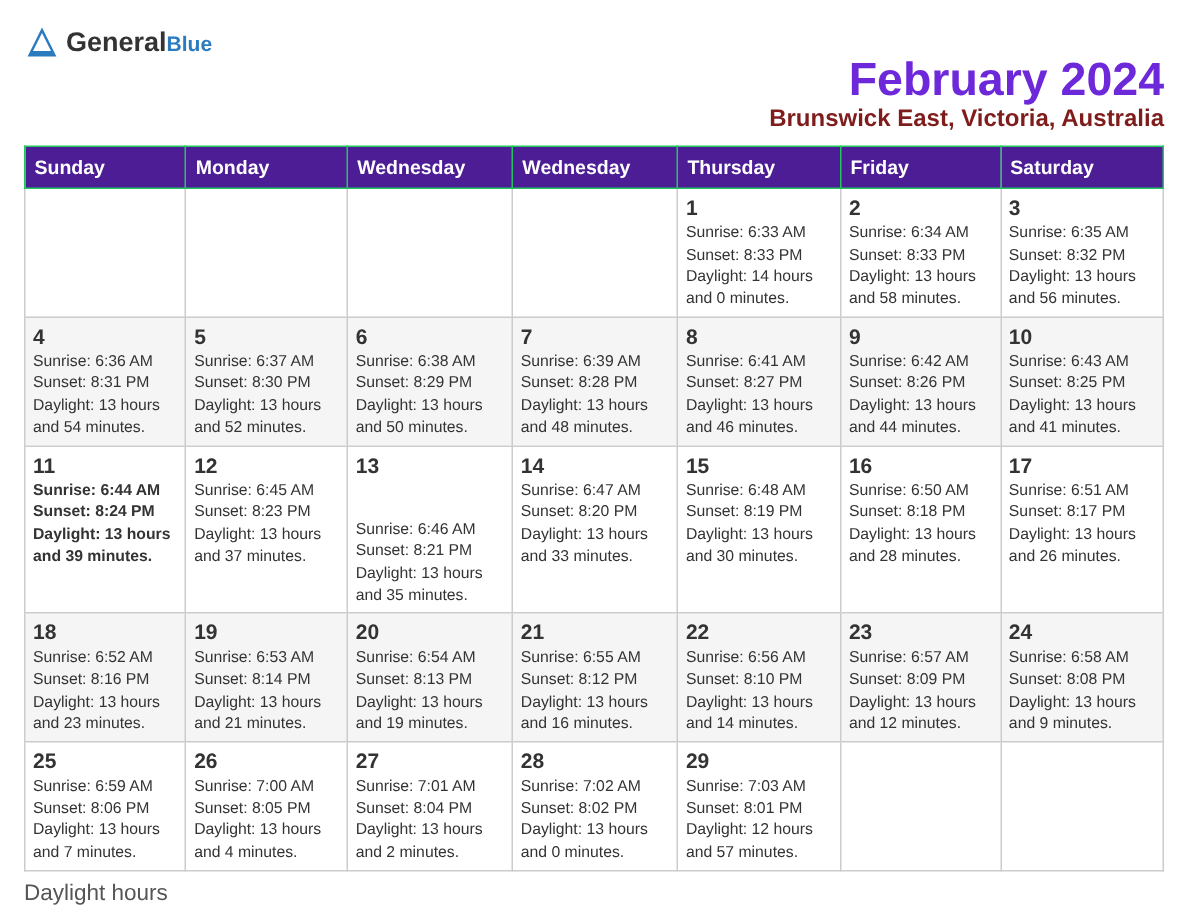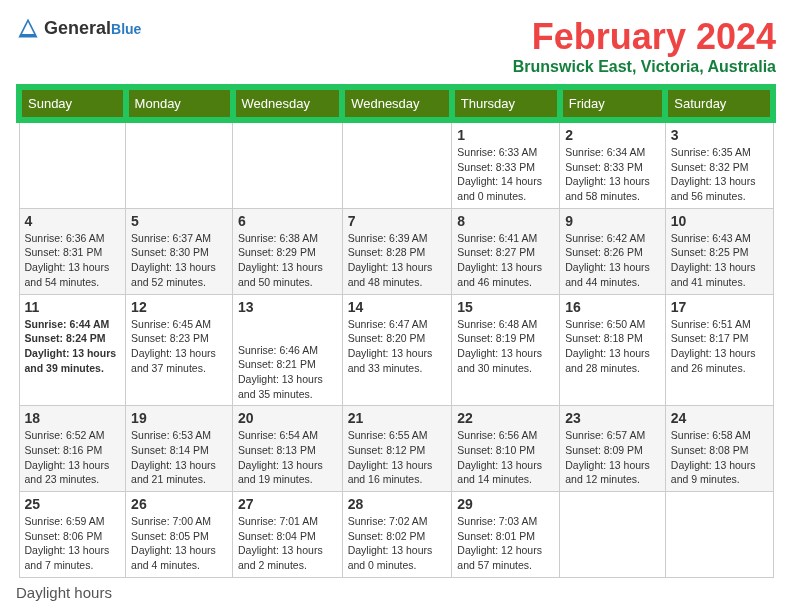--- a/index.html
+++ b/index.html
@@ -32,42 +32,43 @@
       color: #2a7abf;
     }
     .logo-icon {
       width: 24px;
       height: 24px;
     }
     .title-block {
       text-align: right;
     }
     .main-title {
-      font-size: 36px;
-      font-weight: bold;
-      color: #ef4444;
+      font-size: 31px;
+      font-weight: bold;
+      color: #6d28d9;
+      margin-top: 19px;
     }
     .subtitle {
       font-size: 16px;
       font-weight: bold;
-      color: #15803d;
+      color: #7f1d1d;
     }
     table {
       width: 100%;
       border-collapse: collapse;
       font-size: 11px;
     }
     thead th {
-      background-color: #4d7c0f;
+      background-color: #4c1d95;
       color: #fff;
       text-align: left;
       padding: 6px 6px;
       font-size: 13px;
-      font-weight: normal;
-      border: 6px solid #22c55e;
+      font-weight: bold;
+      border: 1px solid #22c55e;
     }
     tbody td {
       border: 1px solid #ccc;
       vertical-align: top;
       padding: 4px 5px;
       height: 80px;
       width: 113px;
     }
     .day-number {
       font-size: 14px;

